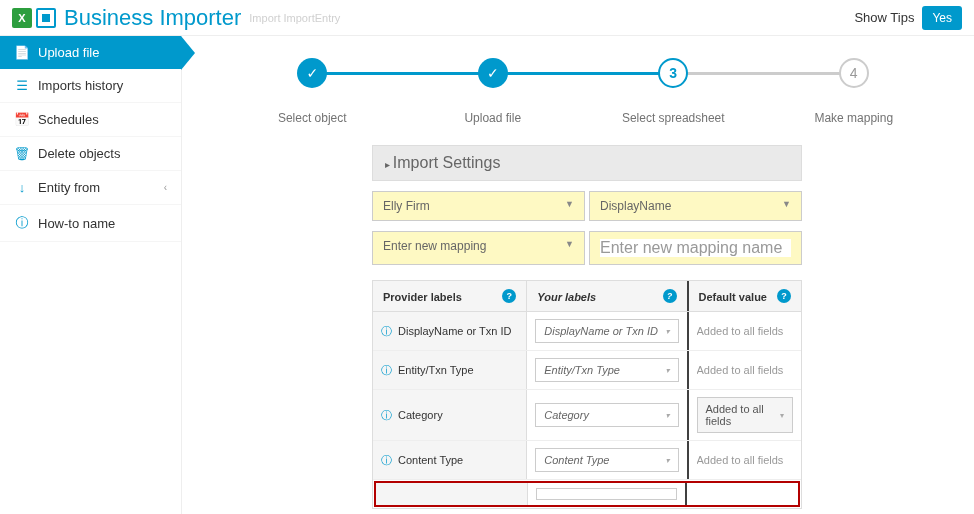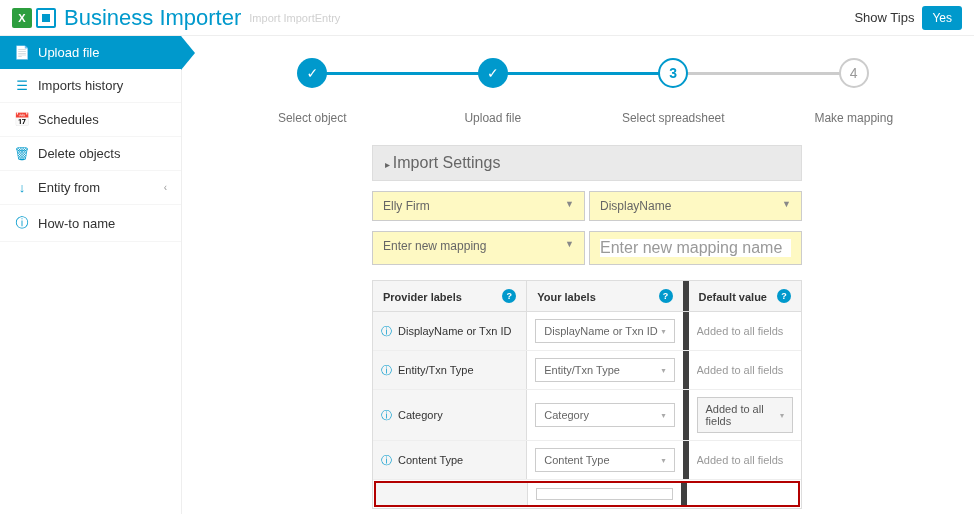--- a/index.html
+++ b/index.html
@@ -48,21 +48,21 @@
     .form-row { display: flex; gap: 4px; margin-top: 10px; }
     .select-box, .text-box { flex: 1; border: 1px solid #ccc; padding: 7px 10px; font-size: 12px; color: #666; background: #fef9c3; display: flex; align-items: flex-start; justify-content: space-between; cursor: pointer; }
     .select-box .caret { color: #888; font-size: 9px; }
     .text-box input { border: none; outline: none; width: 100%; font-size: 16px; color: #666; }
     .text-box input::placeholder { color: #999; }
     
     .mapping-table { margin-top: 15px; border: 1px solid #ddd; }
     .mapping-header { display: flex; background: #f5f5f5; border-bottom: 1px solid #ddd; }
     .mapping-header > div { padding: 8px 10px; font-size: 11px; font-weight: bold; color: #333; display: flex; align-items: flex-end; justify-content: space-between; }
     .col-provider { width: 155px; border-right: 1px solid #ddd; }
-    .col-your { width: 162px; border-right: 6px solid #404040; }
+    .col-your { width: 162px; border-right: 2px solid #404040; font-style: italic; }
     .col-default { width: 113px; }
     .help-icon { width: 14px; height: 14px; background: #0099cc; color: #fff; border-radius: 50%; font-size: 9px; display: flex; align-items: center; justify-content: center; }
     
     .mapping-row { display: flex; border-bottom: 1px solid #eee; }
     .mapping-row > div { padding: 7px 8px; font-size: 11px; display: flex; align-items: center; }
     .mapping-row .col-provider { background: #f5f5f5; color: #333; }
     .mapping-row .info-icon { color: #0099cc; margin-right: 6px; font-size: 11px; }
     .mapping-row .col-your .mini-select { border: 1px solid #ccc; padding: 5px 8px; font-size: 11px; color: #666; background: #fff; width: 100%; display: flex; justify-content: space-between; align-items: center; cursor: pointer; }
     .mapping-row .col-default input { border: none; background: transparent; width: 100%; font-size: 11px; color: #999; outline: none; }
     .mapping-row .col-default input::placeholder { color: #999; }

